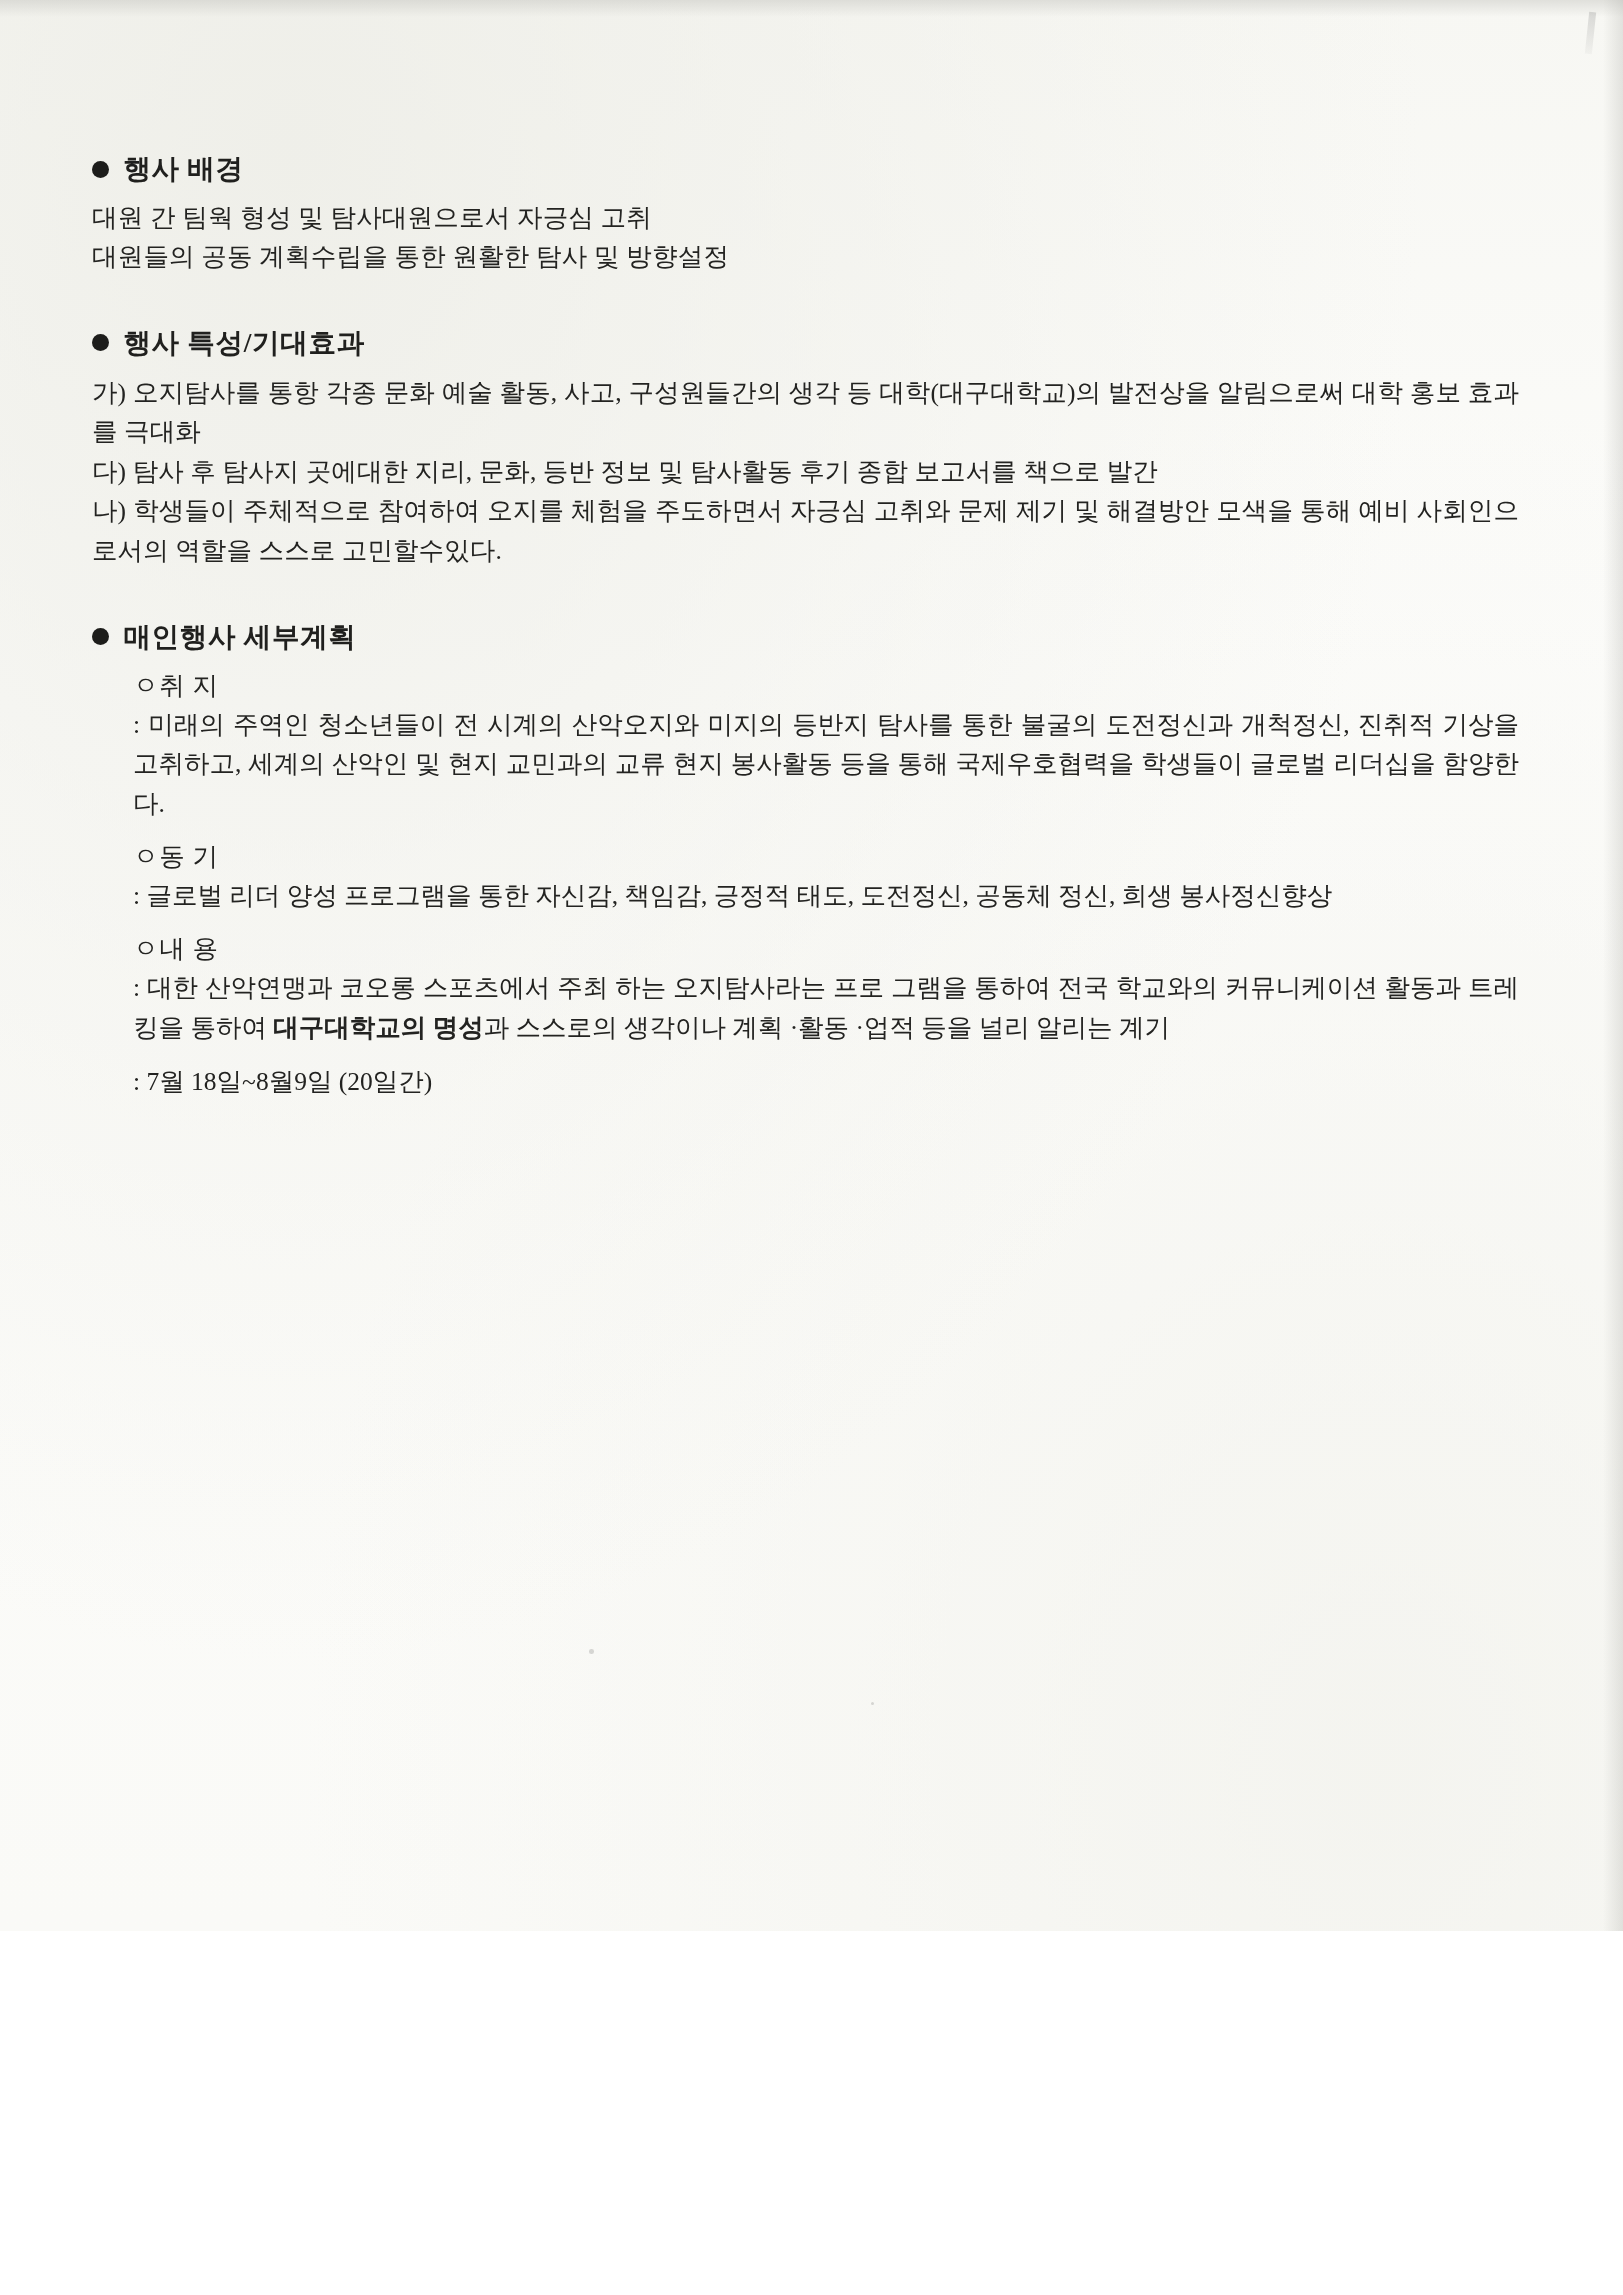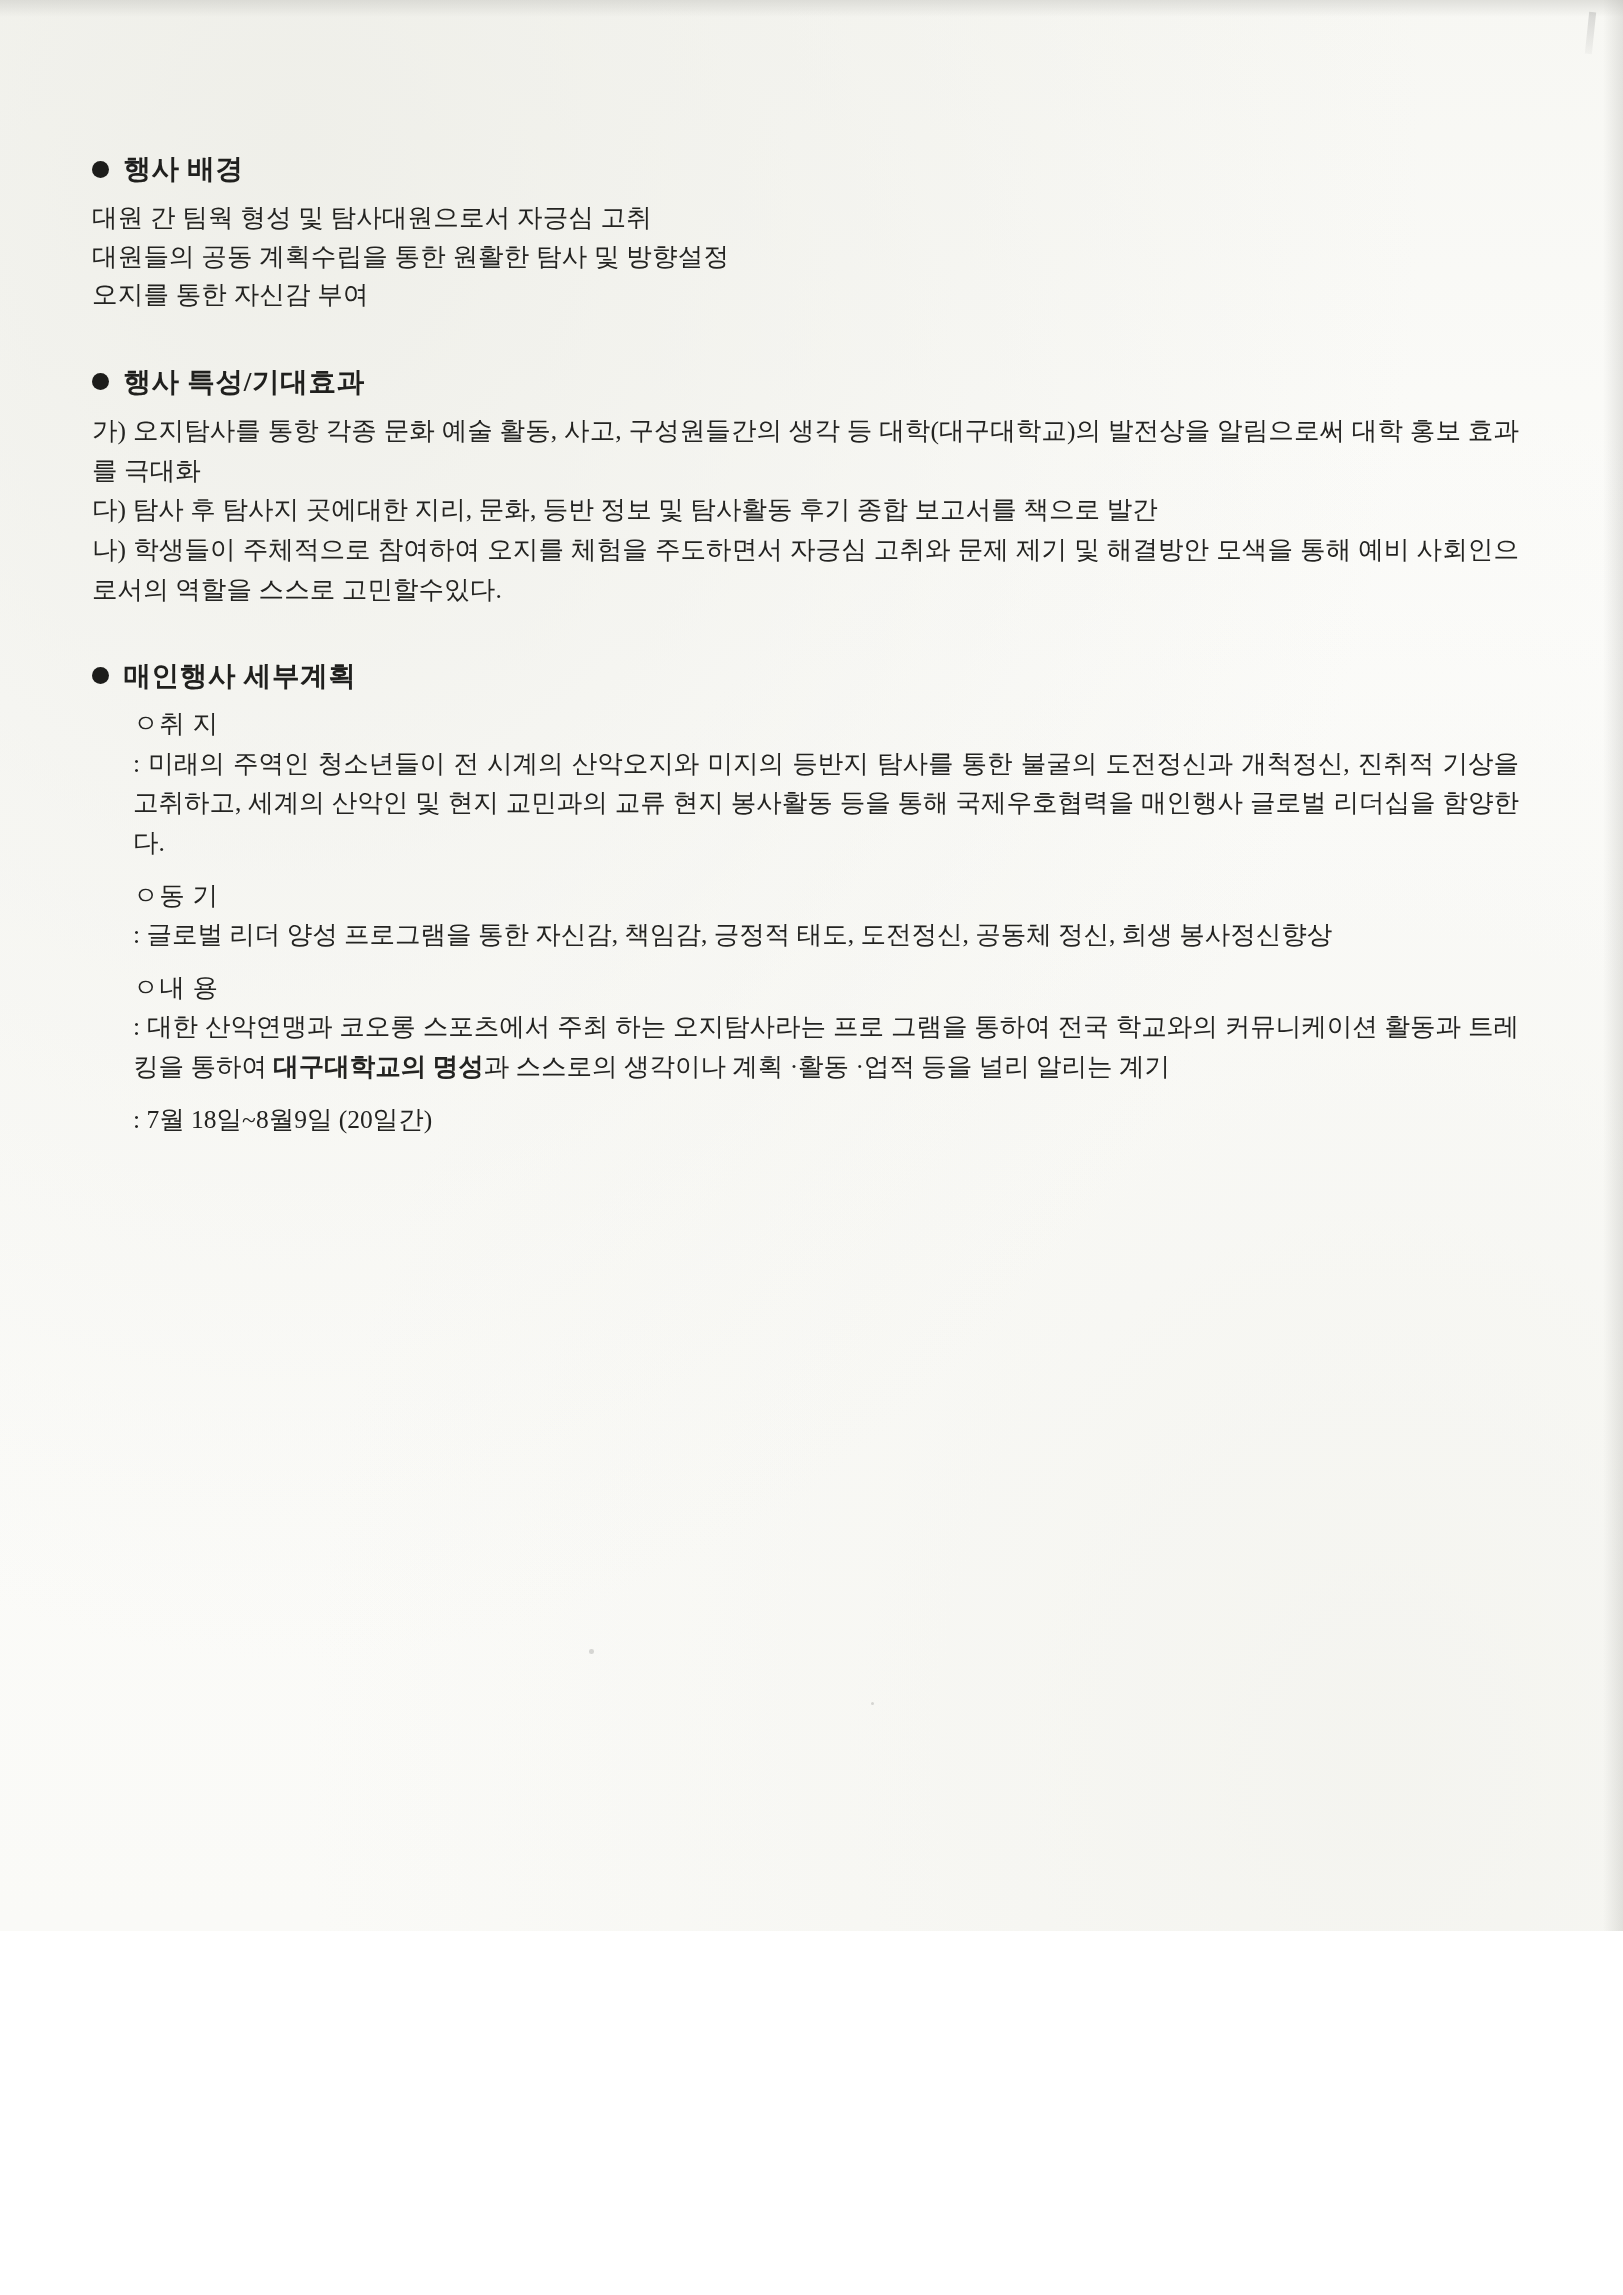--- a/index.html
+++ b/index.html
@@ -149,21 +149,20 @@
 
   <div class="content">
 
     <div class="section">
       <div class="section-heading">
         <span class="bullet-dot"></span>
         <span class="heading-text">행사 배경</span>
       </div>
       <div class="body-line">대원 간 팀웍 형성 및 탐사대원으로서 자긍심 고취</div>
       <div class="body-line">대원들의 공동 계획수립을 통한 원활한 탐사 및 방향설정</div>
-      <div class="body-line">오지를 통한 자신감 부여</div>
     </div>
 
     <div class="gap-md"></div>
 
     <div class="section">
       <div class="section-heading">
         <span class="bullet-dot"></span>
         <span class="heading-text">행사 특성/기대효과</span>
       </div>
       <div class="para">가) 오지탐사를 통항 각종 문화 예술 활동, 사고, 구성원들간의 생각 등 대학(대구대학교)의 발전상을 알림으로써 대학 홍보 효과를 극대화</div>
@@ -174,21 +173,21 @@
     <div class="gap-md"></div>
 
     <div class="section">
       <div class="section-heading">
         <span class="bullet-dot"></span>
         <span class="heading-text">매인행사 세부계획</span>
       </div>
 
       <div class="sub-block">
         <div class="sub-label">ㅇ취 지</div>
-        <div class="sub-body colon">: 미래의 주역인 청소년들이 전 시계의 산악오지와 미지의 등반지 탐사를 통한 불굴의 도전정신과 개척정신, 진취적 기상을 고취하고, 세계의 산악인 및 현지 교민과의 교류 현지 봉사활동 등을 통해 국제우호협력을 매인행사 글로벌 리더십을 함양한다.</div>
+        <div class="sub-body colon">: 미래의 주역인 청소년들이 전 시계의 산악오지와 미지의 등반지 탐사를 통한 불굴의 도전정신과 개척정신, 진취적 기상을 고취하고, 세계의 산악인 및 현지 교민과의 교류 현지 봉사활동 등을 통해 국제우호협력을 학생들이 글로벌 리더십을 함양한다.</div>
       </div>
 
       <div class="gap-sm"></div>
 
       <div class="sub-block">
         <div class="sub-label">ㅇ동 기</div>
         <div class="sub-body colon">: 글로벌 리더 양성 프로그램을 통한 자신감, 책임감, 긍정적 태도, 도전정신, 공동체 정신, 희생 봉사정신향상</div>
       </div>
 
       <div class="gap-sm"></div>

